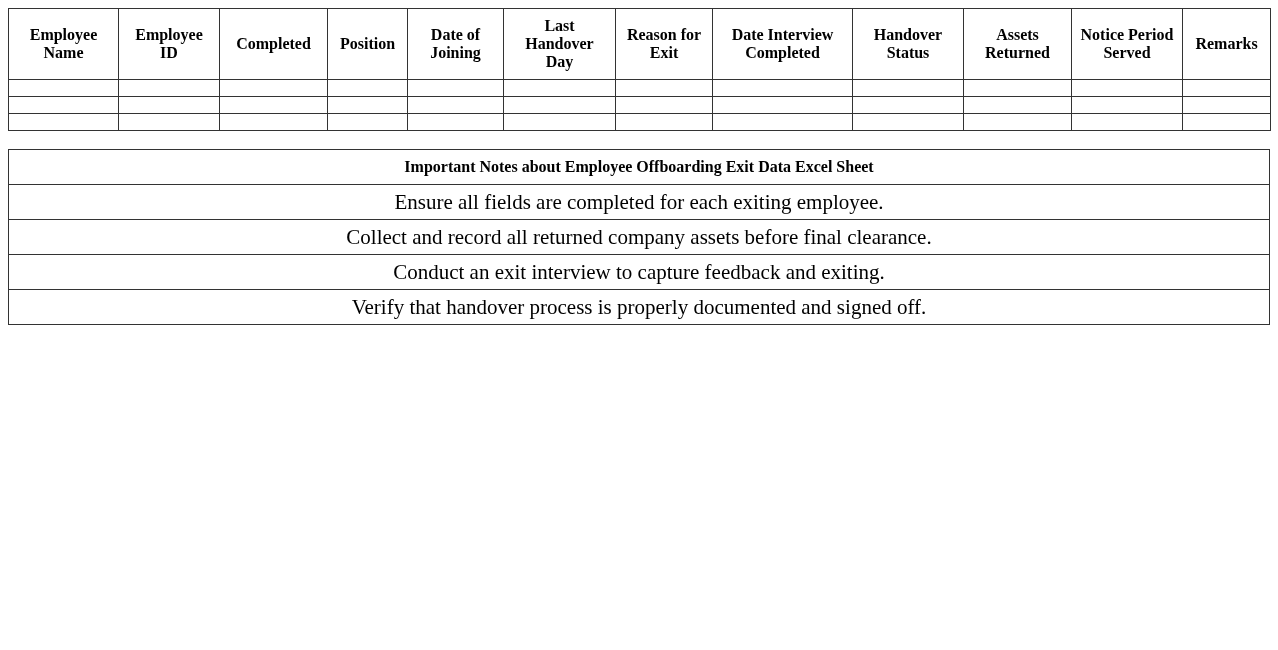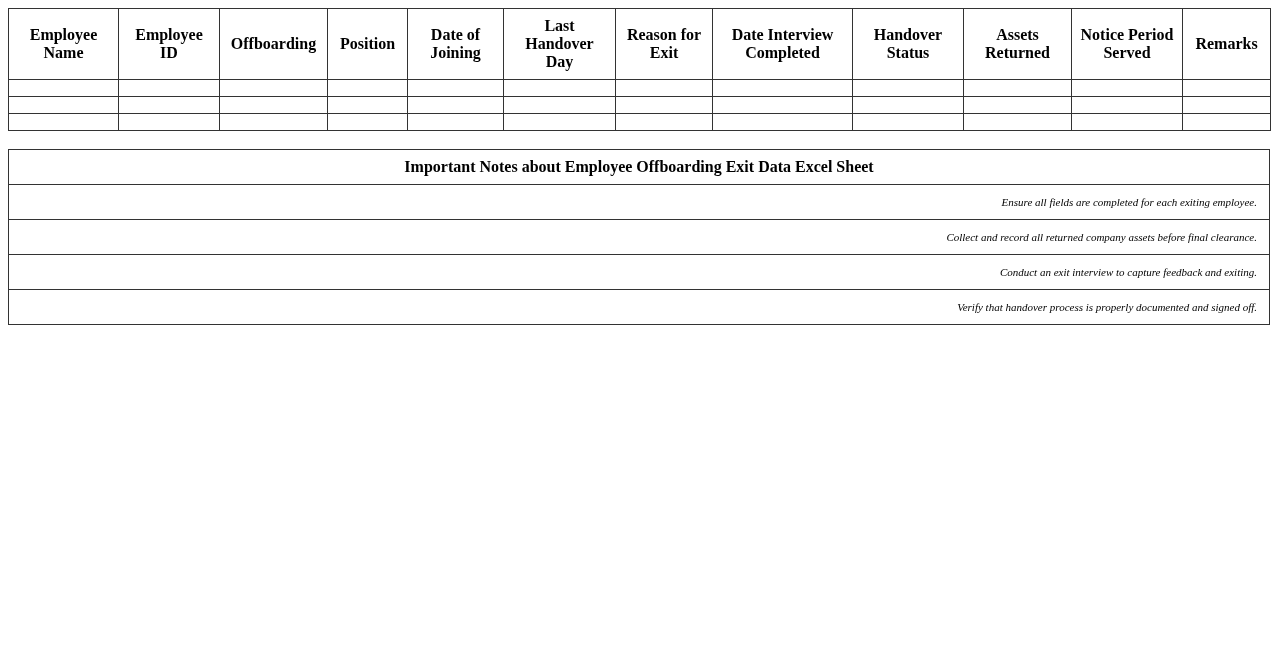--- a/index.html
+++ b/index.html
@@ -15,23 +15,22 @@
       text-align: center; vertical-align: middle; padding: 0 6px;
     }
     #exit-table td { height: 16px; }
     #notes-table { top: 149px; width: 1262px; border-radius: 20px; }
     #notes-table th, #notes-table td { border: 1px solid #333; }
     #notes-table th {
       height: 34px; font-weight: bold; font-size: 16px; text-align: center;
       vertical-align: middle; padding: 0;
     }
     #notes-table td {
-      height: 34px; font-size: 11px; text-align: right; vertical-align: middle;
+      height: 34px; font-size: 21px; text-align: center; vertical-align: middle;
       padding: 0 12px;
-      font-style: italic;
     }
   </style>
 </head>
 <body>
 
 <table id="exit-table">
   <colgroup>
     <col style="width:110px">
       <col style="width:101px">
       <col style="width:108px">
@@ -42,21 +41,21 @@
       <col style="width:140px">
     <col style="width:111px">
       <col style="width:108px">
       <col style="width:111px">
       <col style="width:88px">
   </colgroup>
   <thead>
     <tr>
       <th>Employee Name</th>
       <th>Employee ID</th>
-      <th>Offboarding</th>
+      <th>Completed</th>
       <th>Position</th>
       <th>Date of Joining</th>
       <th>Last Handover Day</th>
       <th>Reason for Exit</th>
       <th>Date Interview Completed</th>
       <th>Handover Status</th>
       <th>Assets Returned</th>
       <th>Notice Period Served</th>
       <th>Remarks</th>
     </tr>

